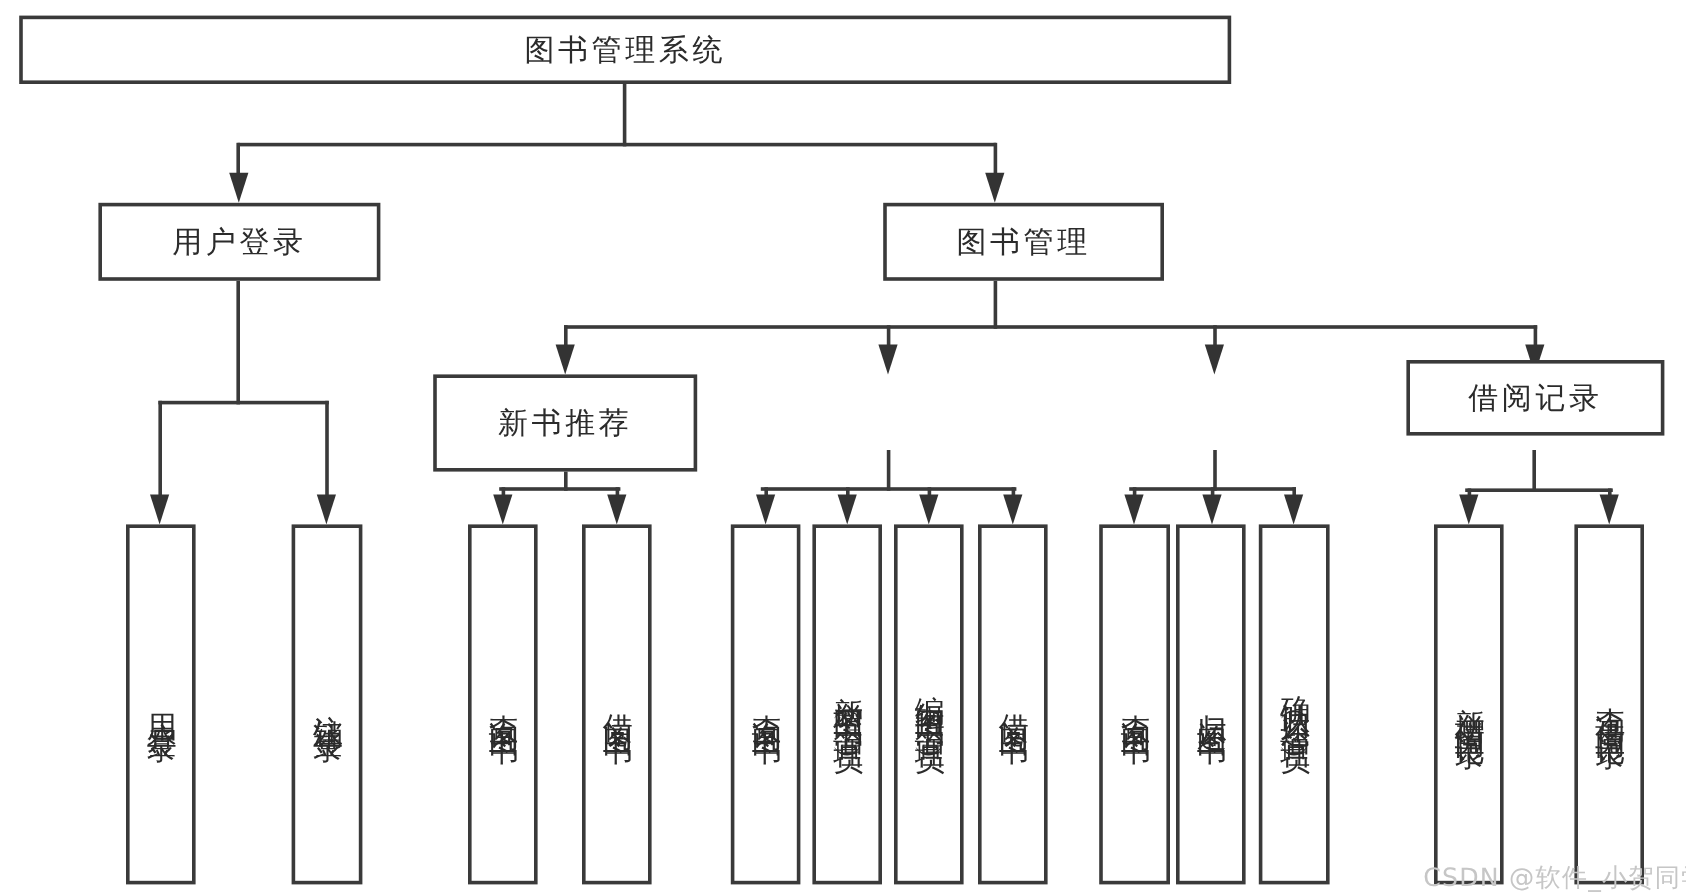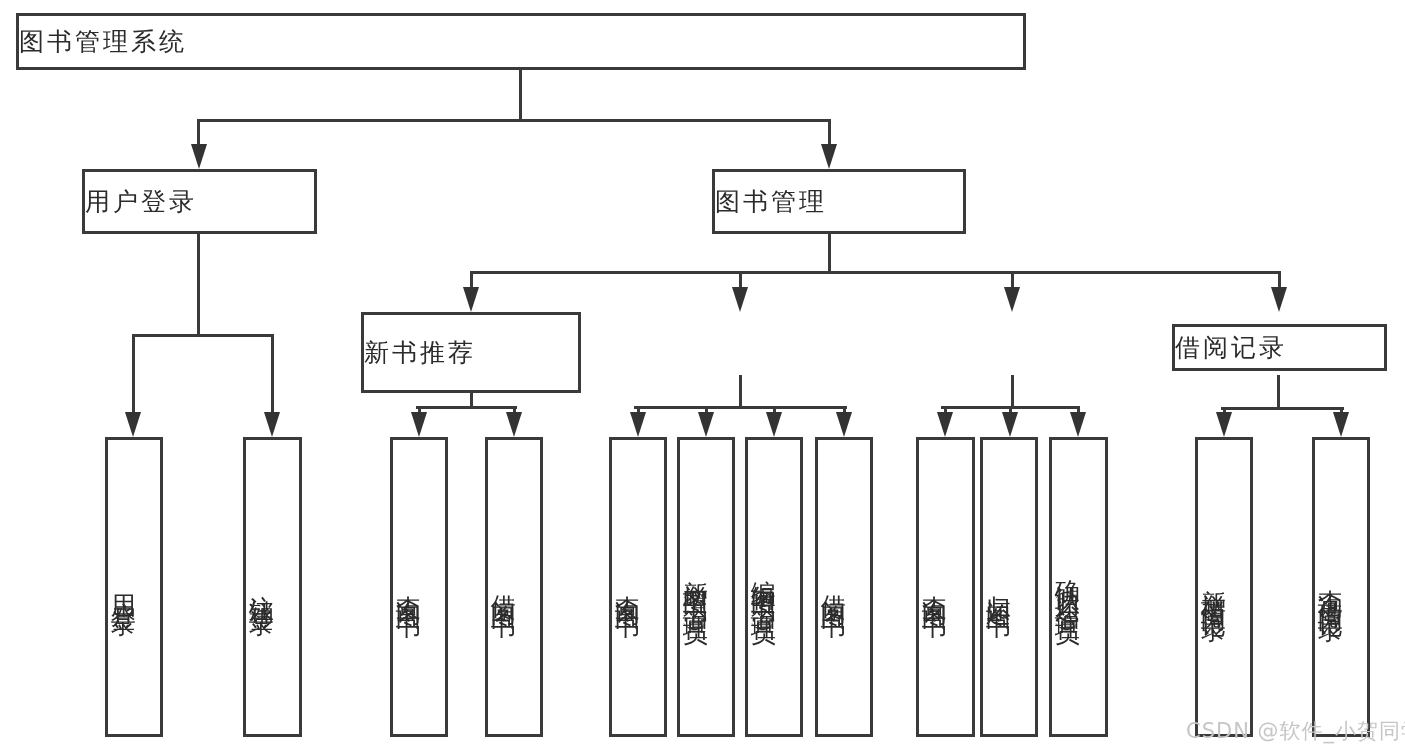--- a/index.html
+++ b/index.html
@@ -3,21 +3,21 @@
 <meta charset="utf-8">
 <style>
   html,body{margin:0;padding:0;background:#fff;}
   #canvas{
     position:relative;width:1405px;height:747px;background:#fff;overflow:hidden;
     font-family:"DejaVu Sans","Liberation Sans",sans-serif;color:#2b2b2b;
   }
   
   .box{
     position:absolute;box-sizing:border-box;border:3px solid #3a3a3a;background:#fff;
-    display:flex;align-items:center;justify-content:flex-start;z-index:2;
+    display:flex;align-items:center;justify-content:center;z-index:2;
   }
   .hlabel{font-size:25px;letter-spacing:3px;white-space:nowrap;}
   .leaf{top:437px;height:300px;}
   .vtext{
     writing-mode:vertical-rl;text-orientation:mixed;
     font-size:25px;letter-spacing:6px;line-height:1.15;white-space:nowrap;
   }
   
   .vl,.hl{position:absolute;background:#3a3a3a;z-index:1;}
   .vl{width:3px;}
@@ -97,28 +97,28 @@
   <div class="vl" style="left:1340px;top:407px;height:9px"></div>
   <div class="ar" style="left:1333px;top:412px"></div>
 
   <div class="box" style="left:16px;top:13px;width:1010px;height:57px">
     <span class="hlabel">图书管理系统</span>
   </div>
 
   <div class="box" style="left:82px;top:169px;width:235px;height:65px">
     <span class="hlabel">用户登录</span>
   </div>
-  <div class="box" style="left:712px;top:169px;width:254px;height:65px">
+  <div class="box" style="left:736px;top:169px;width:234px;height:65px">
     <span class="hlabel">图书管理</span>
   </div>
 
   <div class="box" style="left:361px;top:312px;width:220px;height:81px">
     <span class="hlabel">新书推荐</span>
   </div>
-  <div class="box" style="left:1172px;top:324px;width:215px;height:47px">
+  <div class="box" style="left:1172px;top:300px;width:215px;height:63px">
     <span class="hlabel">借阅记录</span>
   </div>
 
   <div class="box leaf" style="left:105px;width:58px">
     <span class="vtext">用户登录</span>
   </div>
   <div class="box leaf" style="left:243px;width:59px">
     <span class="vtext">注销登录</span>
   </div>
 

